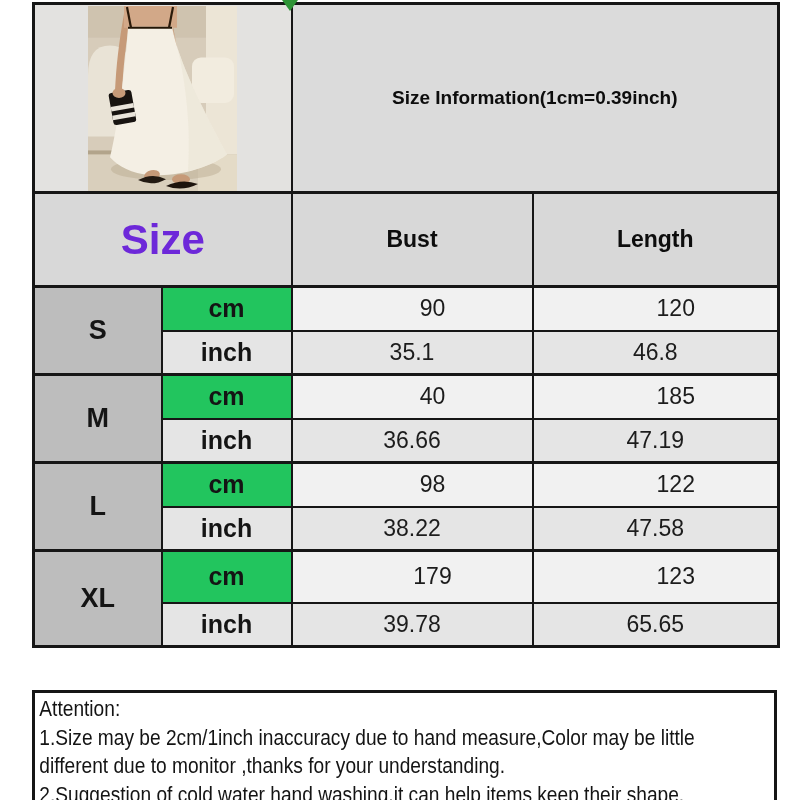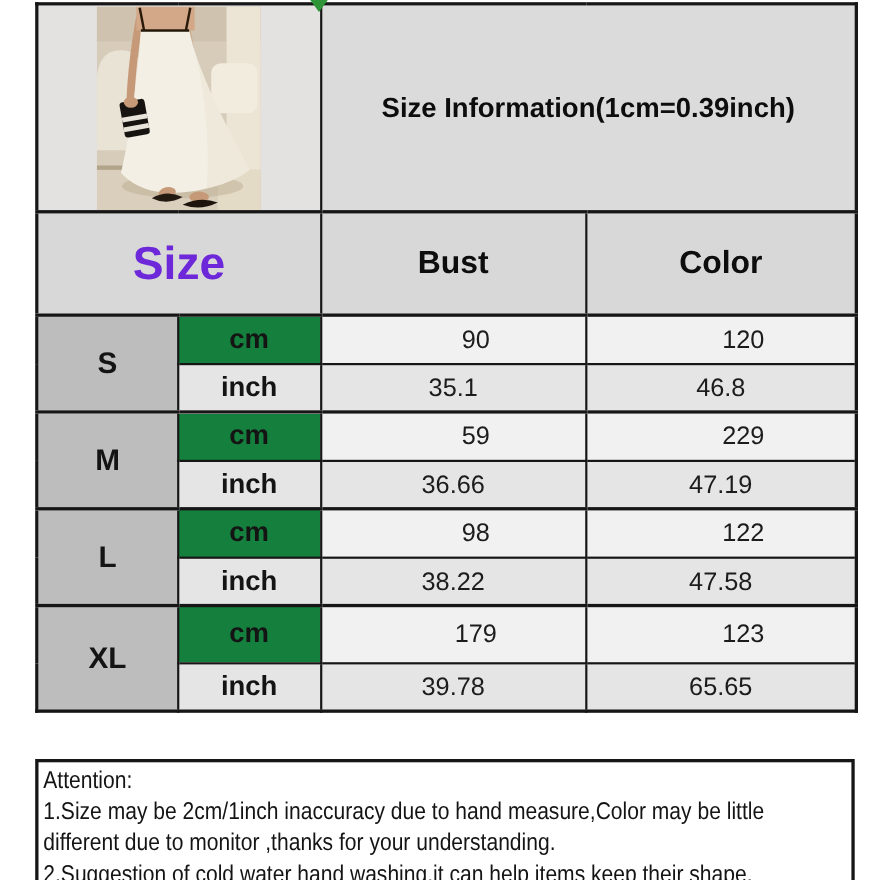--- a/index.html
+++ b/index.html
@@ -13,28 +13,28 @@
     border:3px solid #161616;
   }
   table.size-table td{
     border:2px solid #161616;text-align:center;vertical-align:middle;
     padding:0;overflow:hidden;
   }
   tr.thick-top td{border-top-width:3px;}
   .photo-cell{background:#e3e2e0;}
   .photo-wrap{width:149px;height:185px;margin-left:53px;}
   .title-cell{background:#dbdbdb;}
-  .title-text{font-size:25px;font-weight:bold;letter-spacing:0px;color:#0d0d0d;}
+  .title-text{font-size:19px;font-weight:bold;letter-spacing:0px;color:#0d0d0d;}
   .hdr-cell{background:#d8d8d8;font-weight:bold;}
   .size-hdr{font-size:42px;color:#6d28d9;}
-  .col-hdr{font-size:29px;color:#0d0d0d;}
+  .col-hdr{font-size:23px;color:#0d0d0d;}
   .size-label{background:#bdbdbd;font-weight:bold;font-size:27px;color:#141414;}
   .unit-cell{font-weight:bold;font-size:25px;color:#141414;}
   .row-cm td.data-bg{background:#f1f1f1;padding-left:41px;}
-  .row-cm td.unit-cell{background:#15803d;}
+  .row-cm td.unit-cell{background:#22c55e;}
   .row-inch td{background:#e5e5e5;}
   .val{font-size:23px;font-weight:400;color:#1c1c1c;}
   .attention-box{
     position:absolute;left:32px;top:650px;width:745px;height:156px;
     border:3px solid #161616;box-sizing:border-box;background:#ffffff;margin-top:40px;
   }
   .attention-text{
     padding:2px 0 0 5px;font-size:22px;line-height:28.5px;color:#141414;
     transform:scaleX(0.87);transform-origin:left top;white-space:nowrap;width:114%;
   }
@@ -95,40 +95,40 @@
           </div>
         </td>
         <td colspan="2" class="title-cell">
           <span class="title-text">Size Information(1cm=0.39inch)</span>
         </td>
       </tr>
 
       <tr class="thick-top" style="height:94px">
         <td colspan="2" class="hdr-cell size-hdr">Size</td>
         <td class="hdr-cell col-hdr">Bust</td>
-        <td class="hdr-cell col-hdr">Color</td>
+        <td class="hdr-cell col-hdr">Length</td>
       </tr>
 
       <tr class="thick-top row-cm" style="height:44px">
         <td rowspan="2" class="size-label">S</td>
         <td class="unit-cell">cm</td>
         <td class="data-bg val">90</td>
         <td class="data-bg val">120</td>
       </tr>
       <tr class="row-inch" style="height:44px">
         <td class="unit-cell">inch</td>
         <td class="val">35.1</td>
         <td class="val">46.8</td>
       </tr>
 
       <tr class="thick-top row-cm" style="height:44px">
         <td rowspan="2" class="size-label">M</td>
         <td class="unit-cell">cm</td>
-        <td class="data-bg val">59</td>
-        <td class="data-bg val">229</td>
+        <td class="data-bg val">40</td>
+        <td class="data-bg val">185</td>
       </tr>
       <tr class="row-inch" style="height:44px">
         <td class="unit-cell">inch</td>
         <td class="val">36.66</td>
         <td class="val">47.19</td>
       </tr>
 
       <tr class="thick-top row-cm" style="height:44px">
         <td rowspan="2" class="size-label">L</td>
         <td class="unit-cell">cm</td>

